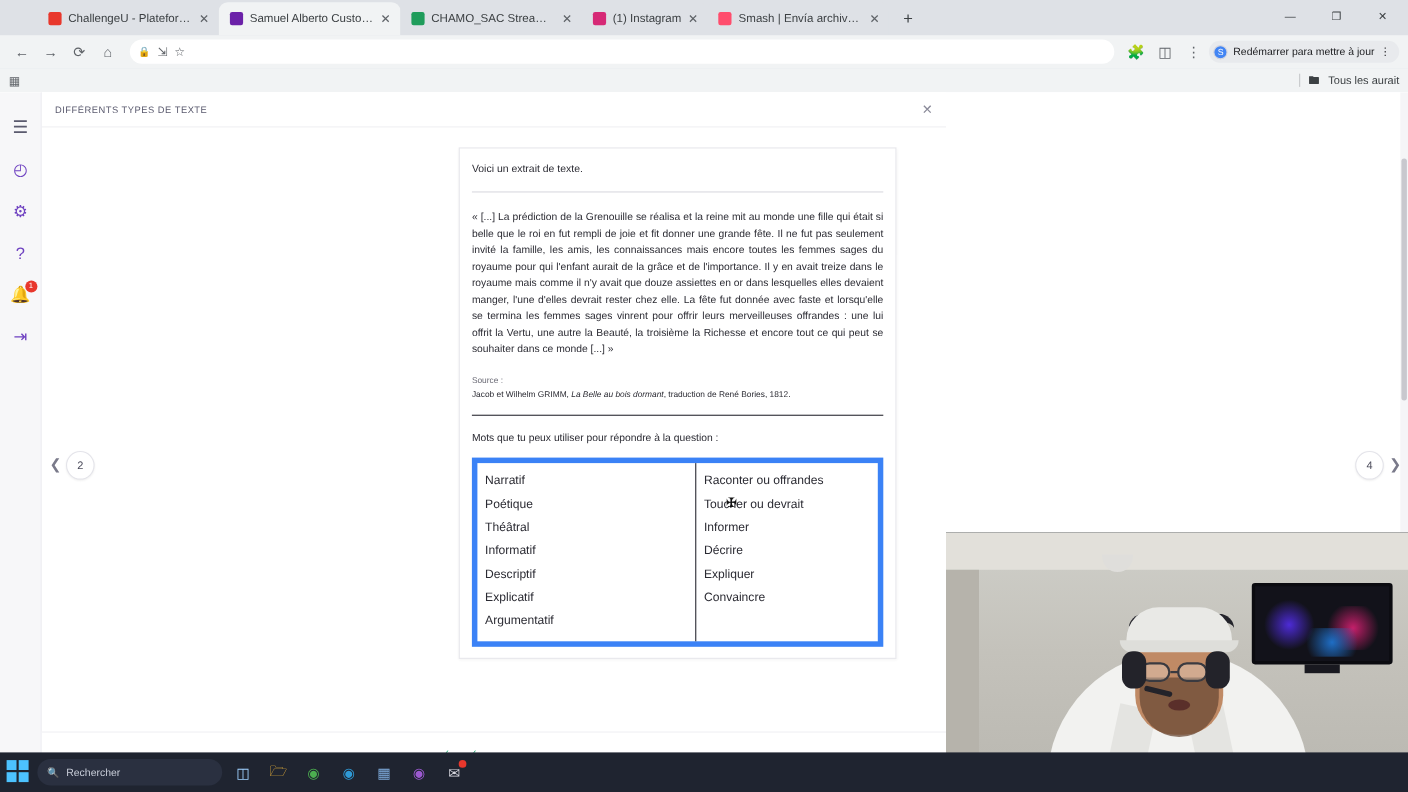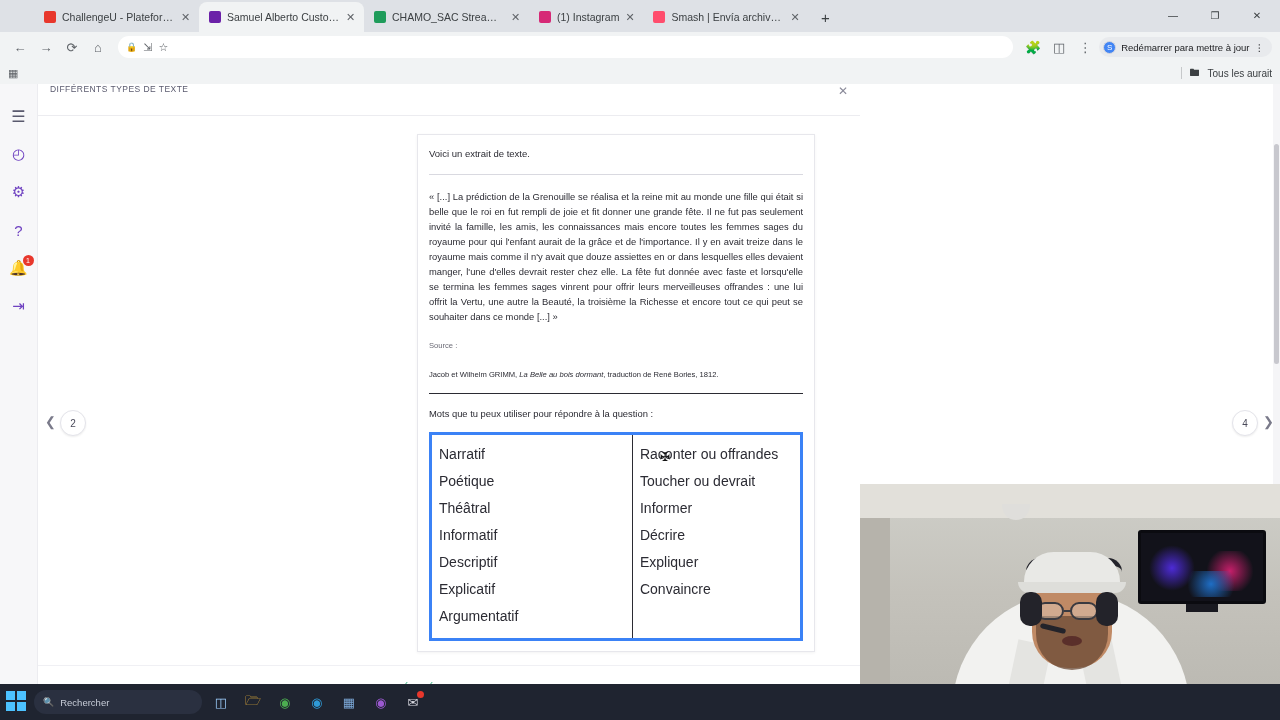--- a/index.html
+++ b/index.html
@@ -101,21 +101,21 @@
   .rail-ico .badge {
     position: absolute; top: -3px; right: -5px;
     min-width: 11px; height: 11px; border-radius: 50%;
     background: #e8372c; color: #fff; font-size: 7px;
     display: flex; align-items: center; justify-content: center; padding: 0 2px;
   }
 
   .topbar {
     position: absolute; top: 0; left: 38px; width: 822px; height: 32px;
     background: #fff; border-bottom: 1px solid #ececf0;
-    display: flex; padding: 0 12px;
+    display: flex; align-items: center; padding: 0 12px;
   }
   .topbar .crumb { font-size: 8.5px; letter-spacing: .45px; color: #5a5a6e; text-transform: uppercase; }
   .topbar .x { margin-left: auto; font-size: 12px; color: #8a8a99; }
 
   .slidearea { position: absolute; top: 32px; left: 38px; width: 822px; height: 601px; background:#fff; }
 
   .navcirc {
     position: absolute; top: 326px;
     width: 26px; height: 26px; border-radius: 50%;
     background: #fff; border: 1px solid #e4e4ea;
@@ -139,26 +139,26 @@
   .card-header {
     background: #6b21a8; color: #fff;
     padding: 8px 11px; font-size: 9.5px; font-weight: bold; letter-spacing: .25px;
   }
   .card-body { padding: 13px 11px 10px 11px; }
   .intro { font-size: 9.5px; color: #2b2b33; }
   .hr { height: 1px; background: #d9d9e0; margin: 15px 0 14px 0; }
   .hr.thick { height: 1px; background: #2b2b33; margin: 14px 0 14px 0; }
   .excerpt { font-size: 9.4px; line-height: 1.6; color: #2b2b33; text-align: justify; }
   .srclabel { font-size: 7.6px; color: #6a6a75; margin-top: 17px; }
-  .srcline { font-size: 7.6px; color: #2b2b33; margin-top: 20px; }
+  .srcline { font-size: 7.6px; color: #2b2b33; margin-top: 4px; }
   .srcline i { font-style: italic; }
   .prompt { font-size: 9.4px; color: #2b2b33; }
   .wordtable {
-    margin-top: 13px; border: 3px solid #3b82f6; display: flex;
-    font-size: 14px; color: #2b2b33; gap: 32px;
+    margin-top: 13px; border: 5px solid #3b82f6; display: flex;
+    font-size: 11px; color: #2b2b33; gap: 32px;
   }
   .wordcol { flex: 1 1 50%; padding: 6px 7px 8px 7px; }
   .wordcol + .wordcol { border-left: 1px solid #2b2b33; }
   .wordcol div { line-height: 1.92; }
 
   
   .pager {
     position: absolute; top: 581px; left: 38px; width: 822px; height: 55px;
     background: #fff; border-top: 1px solid #f0f0f4;
     display: flex; align-items: center; justify-content: center; gap: 9px;

